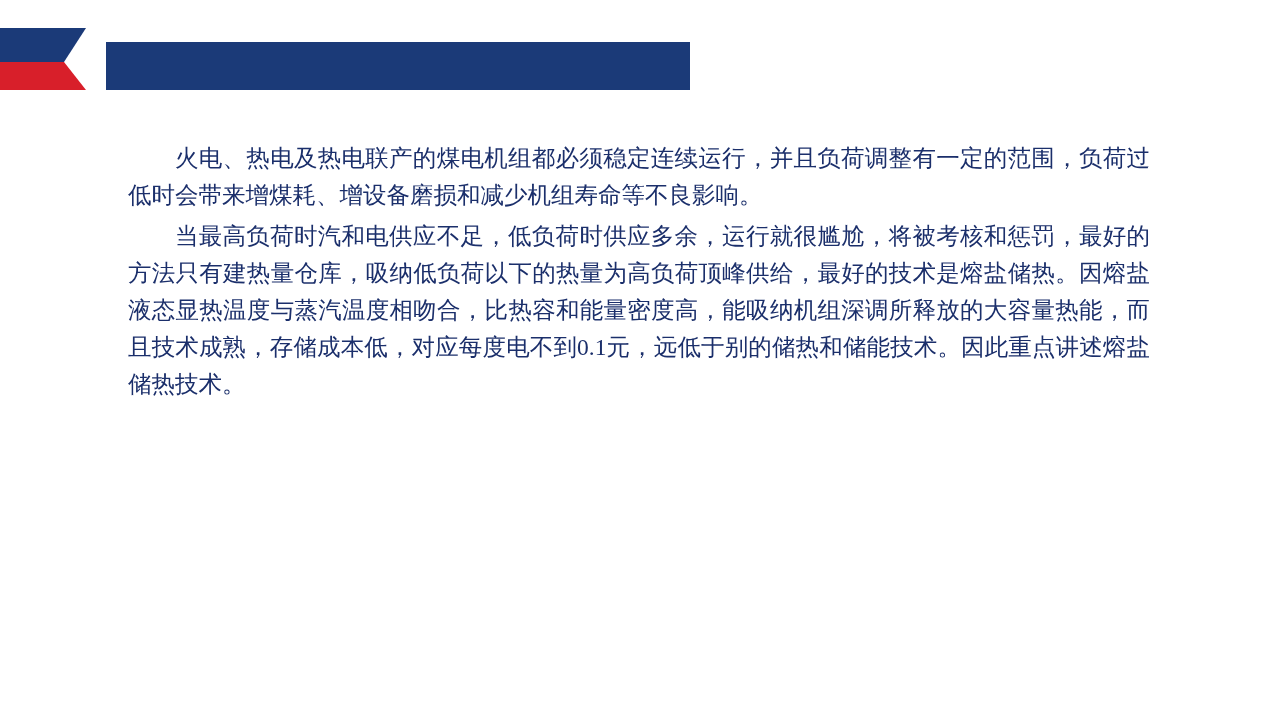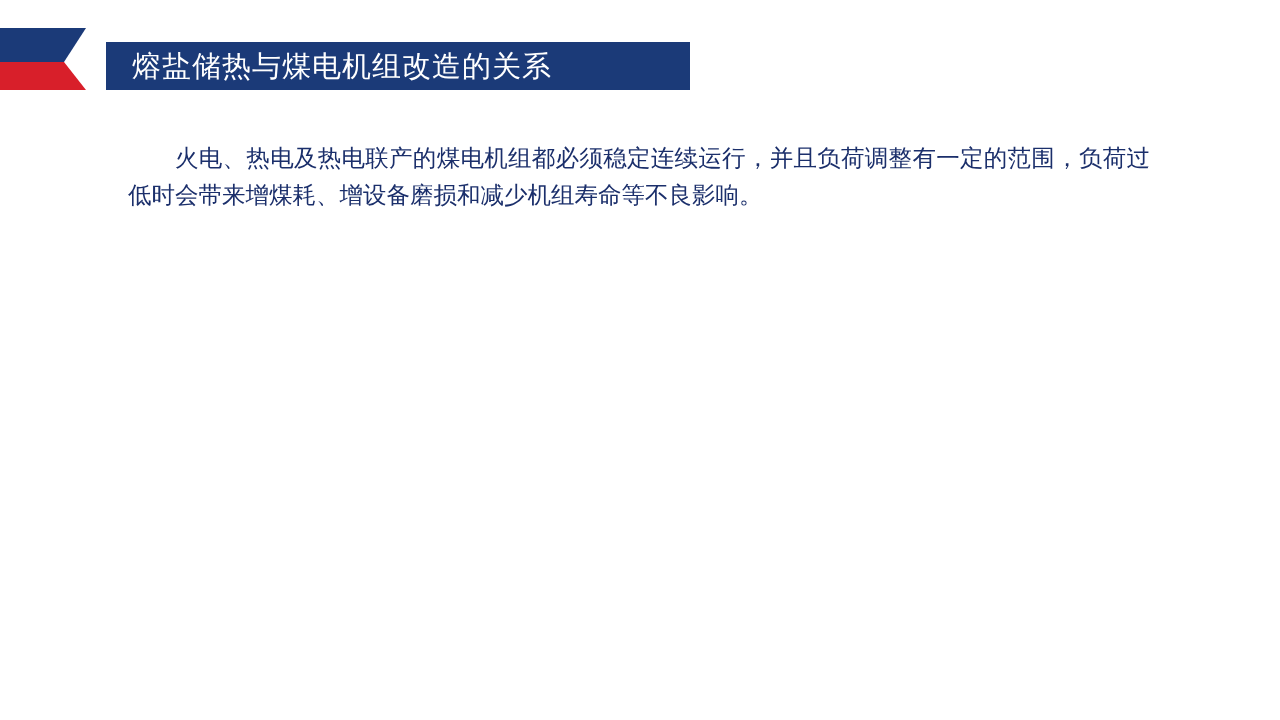--- a/index.html
+++ b/index.html
@@ -118,19 +118,19 @@
 <div class="slide">
 
   <div class="corner-deco">
     <div class="deco-navy"></div>
     <div class="deco-navy-tri"></div>
     <div class="deco-red"></div>
     <div class="deco-red-tri"></div>
   </div>
 
   <div class="title-bar"></div>
-  <div class="title-text">熔盐储热与煤电机组改造的关系</div>
 
   <div class="body-text">
     <p class="para">火电、热电及热电联产的煤电机组都必须稳定连续运行，并且负荷调整有一定的范围，负荷过低时会带来增煤耗、增设备磨损和减少机组寿命等不良影响。</p>
+    <p class="para">当最高负荷时汽和电供应不足，低负荷时供应多余，运行就很尴尬，将被考核和惩罚，最好的方法只有建热量仓库，吸纳低负荷以下的热量为高负荷顶峰供给，最好的技术是熔盐储热。因熔盐液态显热温度与蒸汽温度相吻合，比热容和能量密度高，能吸纳机组深调所释放的大容量热能，而且技术成熟，存储成本低，对应每度电不到0.1元，远低于别的储热和储能技术。因此重点讲述熔盐储热技术。</p>
   </div>
 
 </div>
 
 </body></html>

